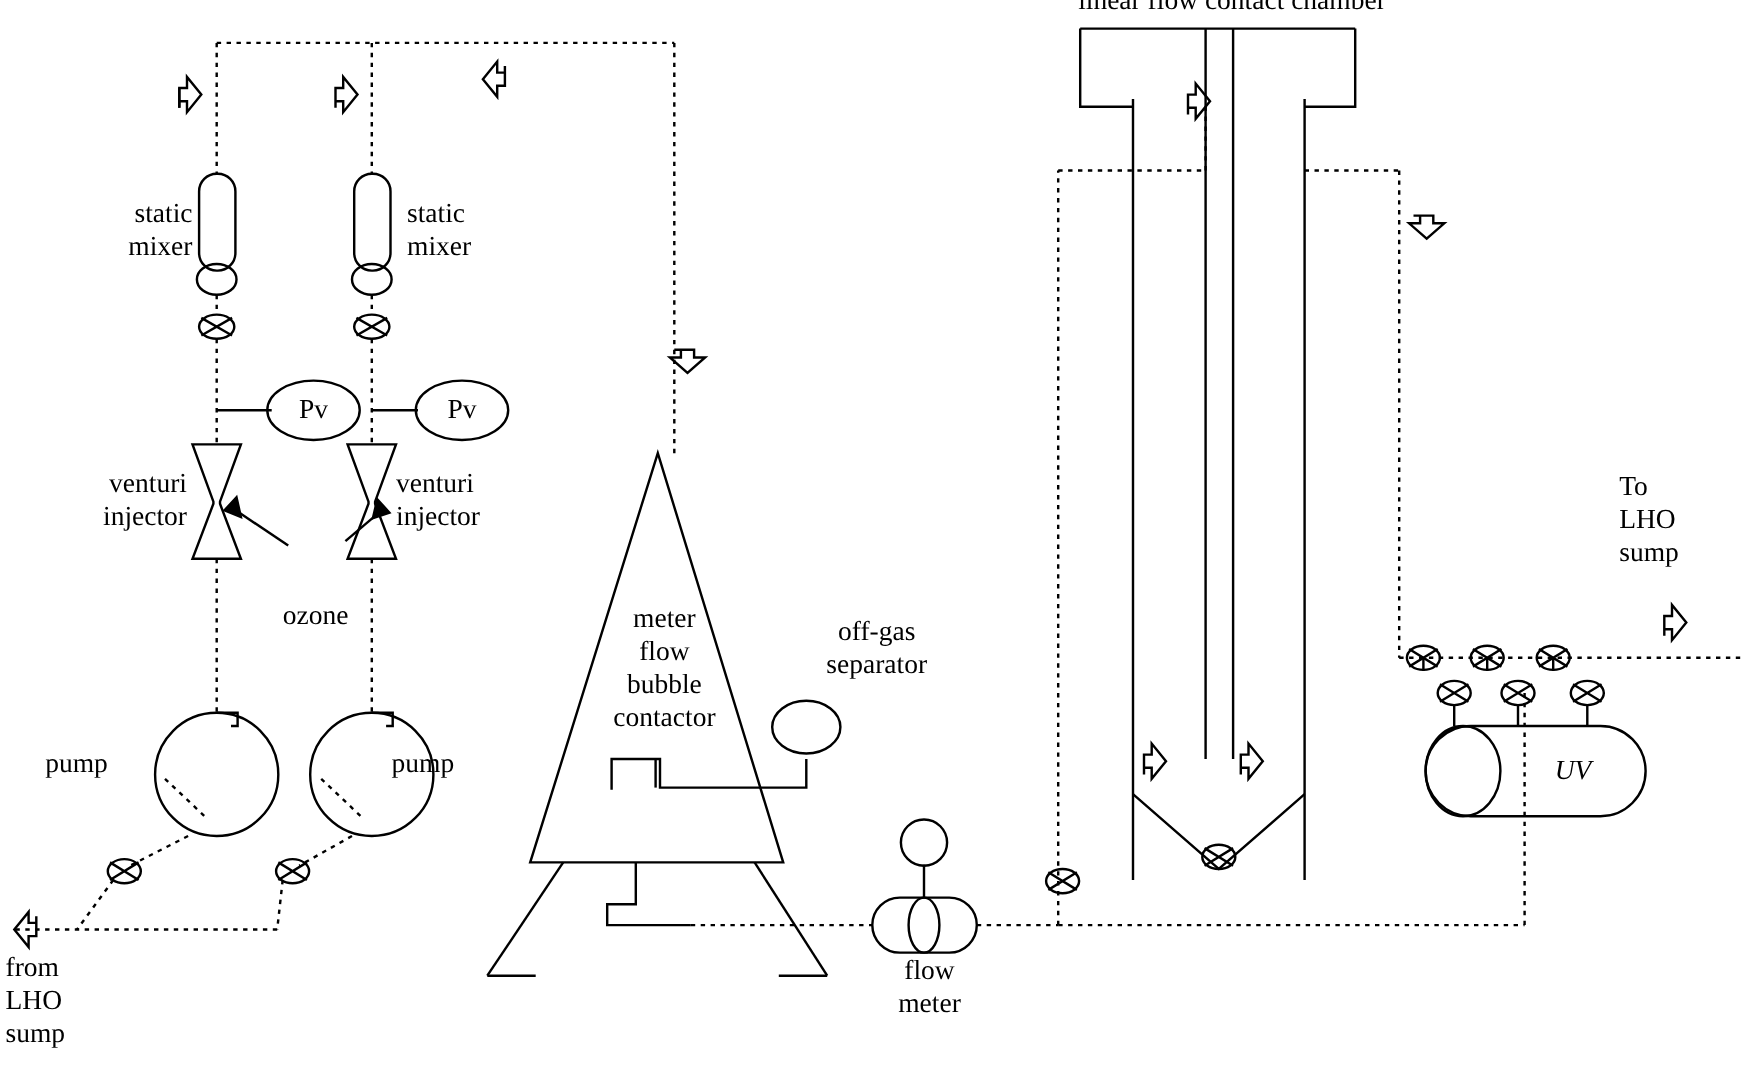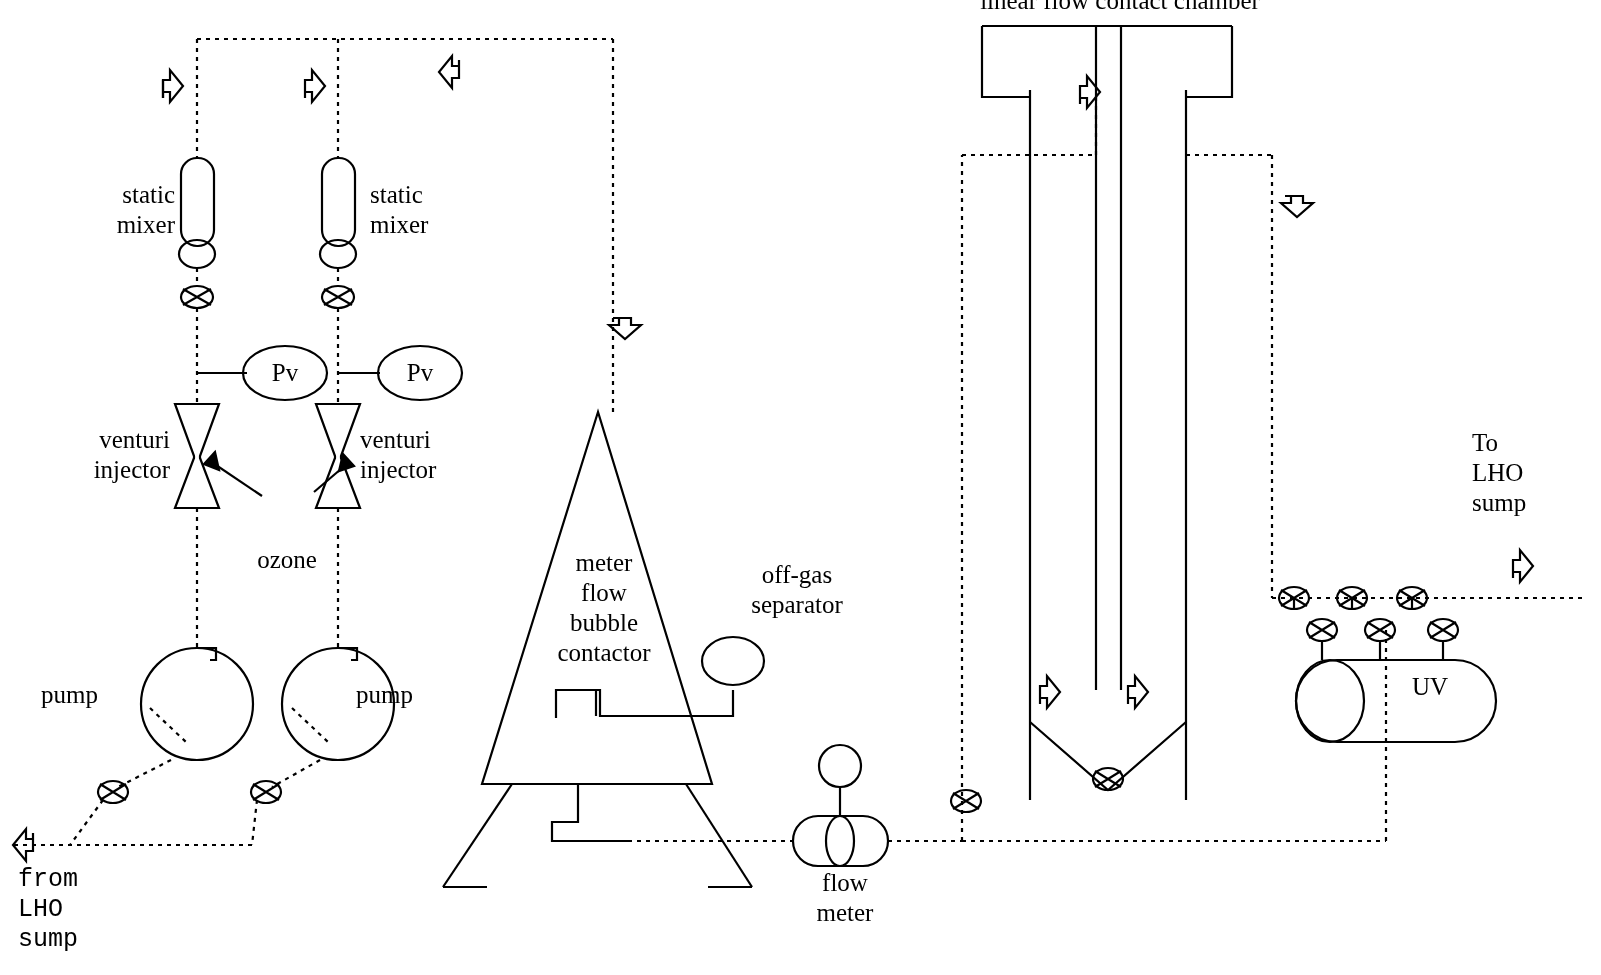--- a/index.html
+++ b/index.html
@@ -282,34 +282,34 @@
 
   <div class="lbl" style="left:360px; top:425px; width:160px;">venturi
 injector</div>
 
   <div class="lbl center" style="left:232px; top:508px; width:110px;margin-top:37px;">ozone</div>
 
   <div class="lbl right" style="left:20px; top:680px; width:78px;">pump</div>
 
   <div class="lbl" style="left:356px; top:680px; width:100px;">pump</div>
 
-  <div class="lbl" style="left:18px; top:865px; width:110px;font-family:Liberation Mono, monospace;">from
+  <div class="lbl" style="left:5px; top:865px; width:110px;">from
 LHO
 sump</div>
 
   <div class="lbl center" style="left:544px; top:548px; width:120px;">meter
 flow
 bubble
 contactor</div>
 
   <div class="lbl center" style="left:732px; top:560px; width:130px;">off-gas
 separator</div>
 
   <div class="lbl center" style="left:790px; top:868px; width:110px;">flow
 meter</div>
 
   <div class="lbl" style="left:1472px; top:428px; width:110px;">To
 LHO
 sump</div>
 
-  <div class="lbl center" style="left:1390px; top:672px; width:80px;">UV</div>
+  <div class="lbl center" style="left:1390px; top:686px; width:80px;font-style:italic;">UV</div>
 
 </div>
 
 </body></html>

